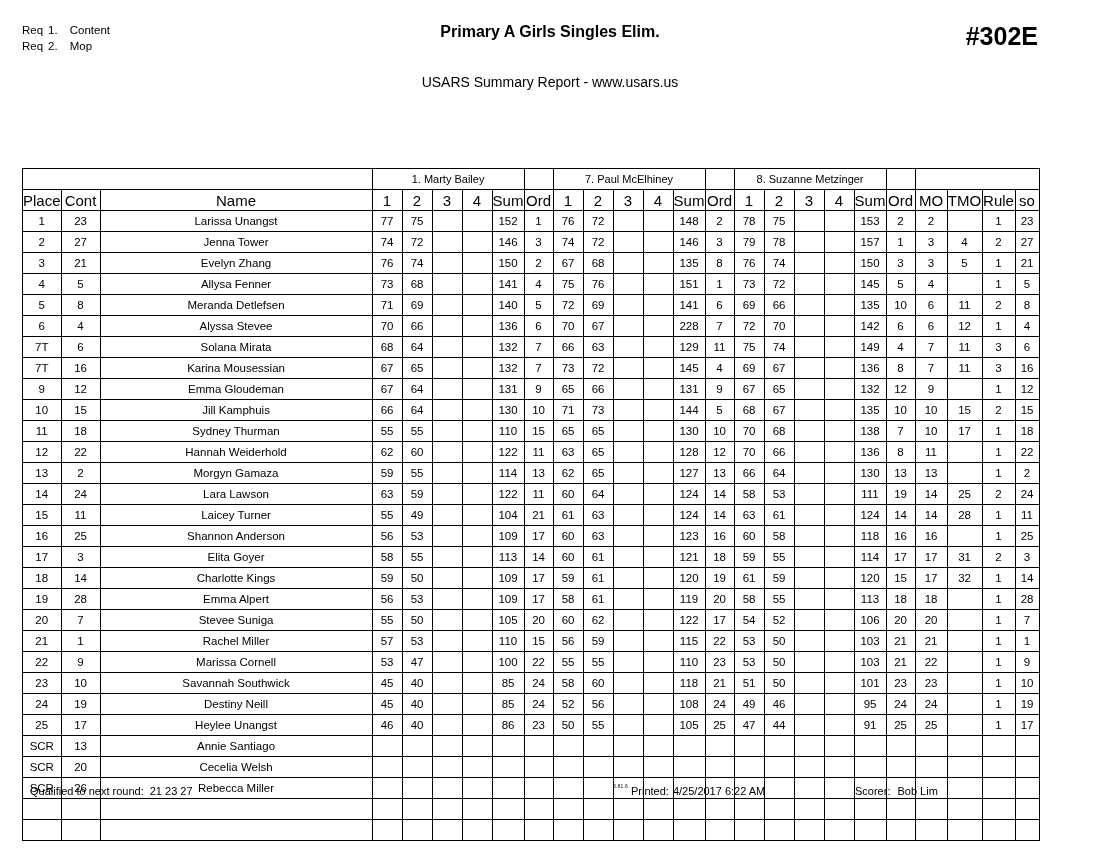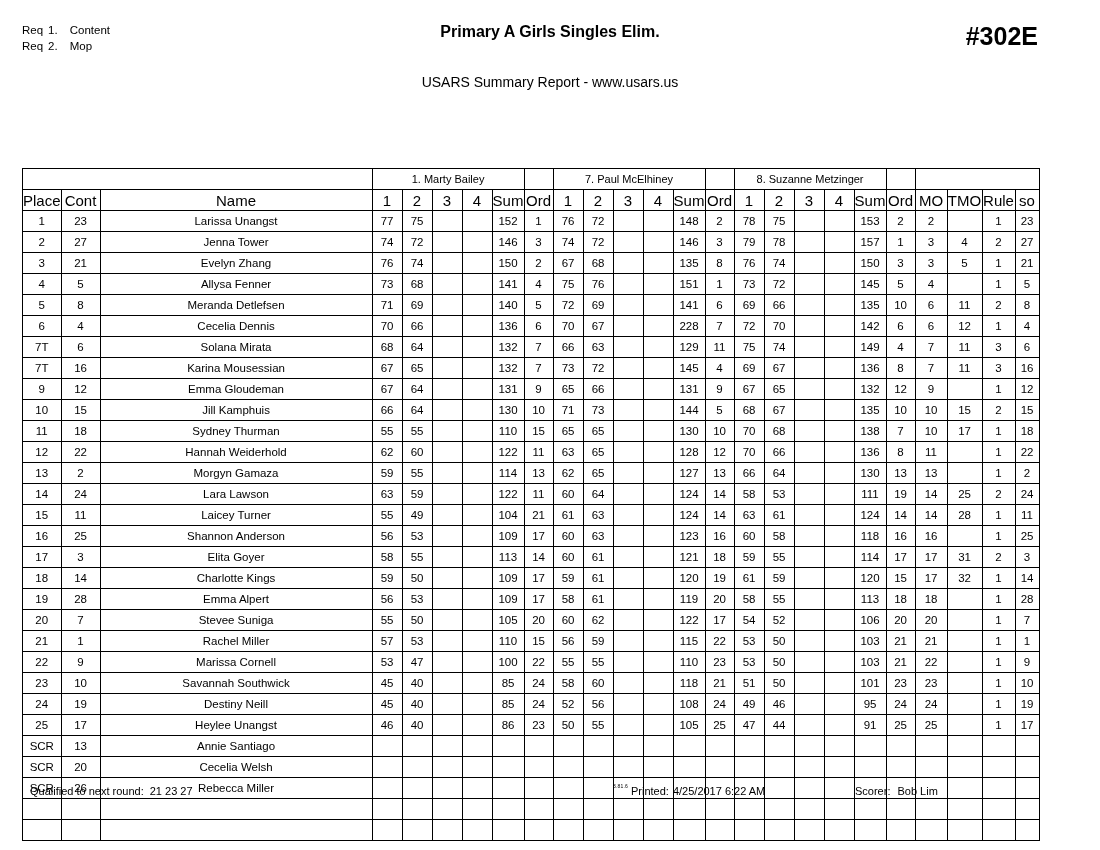--- a/index.html
+++ b/index.html
@@ -393,21 +393,21 @@
         <td>135</td>
         <td class="ord-cell">10</td>
         <td>6</td>
         <td>11</td>
         <td>2</td>
         <td>8</td>
       </tr>
       <tr>
         <td>6</td>
         <td>4</td>
-        <td class="name-cell">Cecelia Dennis</td>
+        <td class="name-cell">Alyssa Stevee</td>
         <td class="sep-left">70</td>
         <td>66</td>
         <td></td>
         <td></td>
         <td>136</td>
         <td class="ord-cell">6</td>
         <td class="sep-left">70</td>
         <td>67</td>
         <td></td>
         <td></td>

